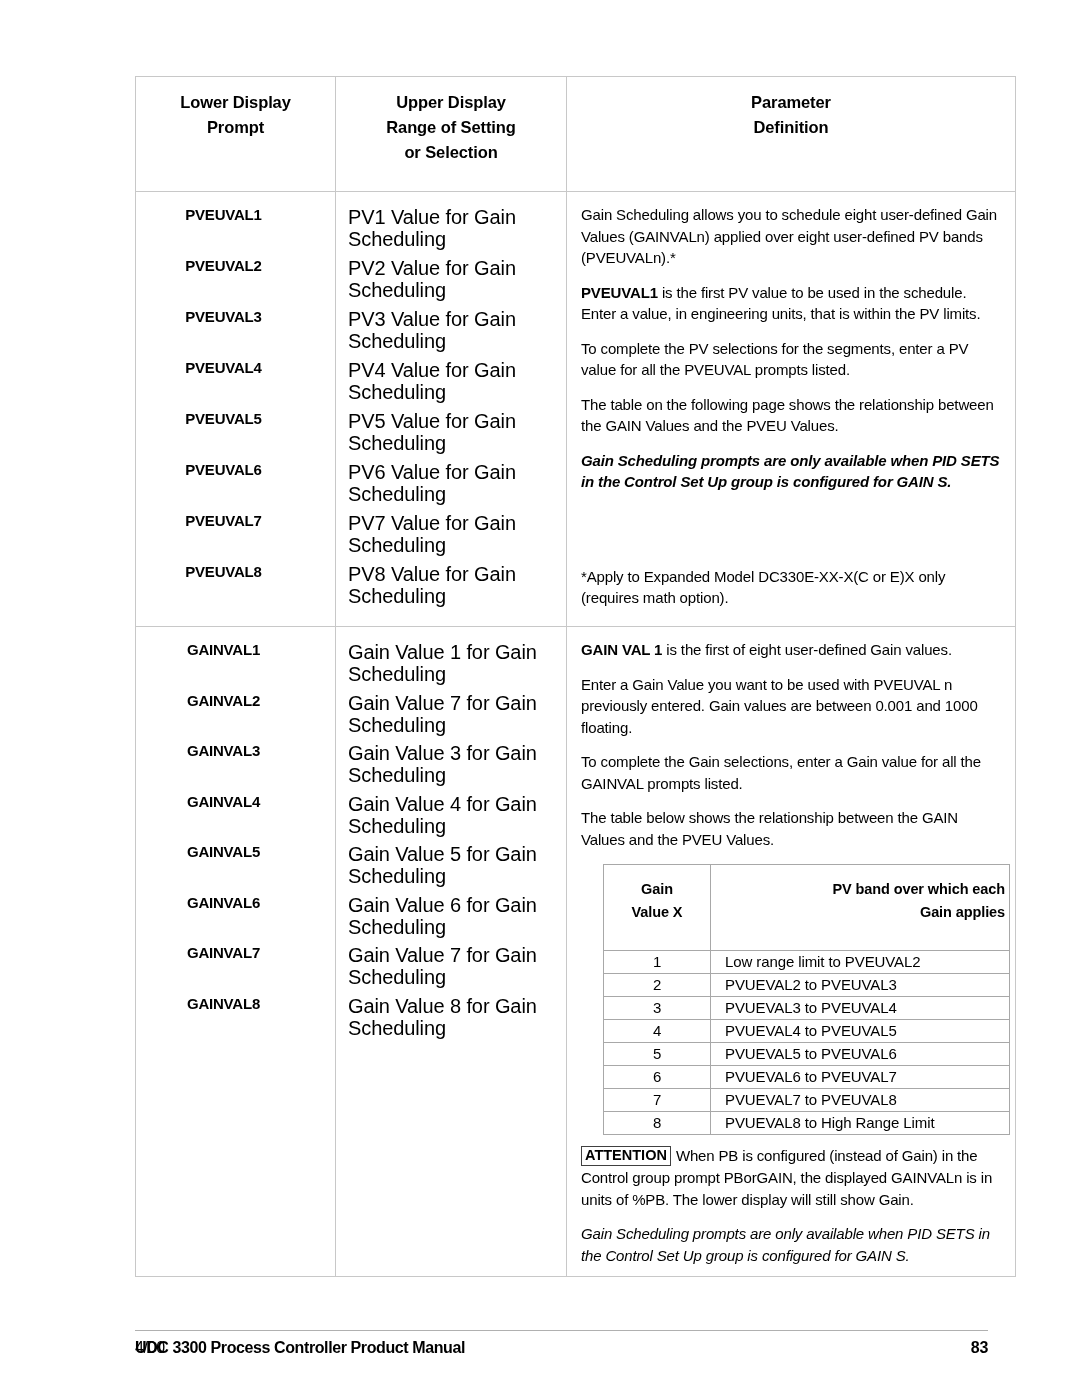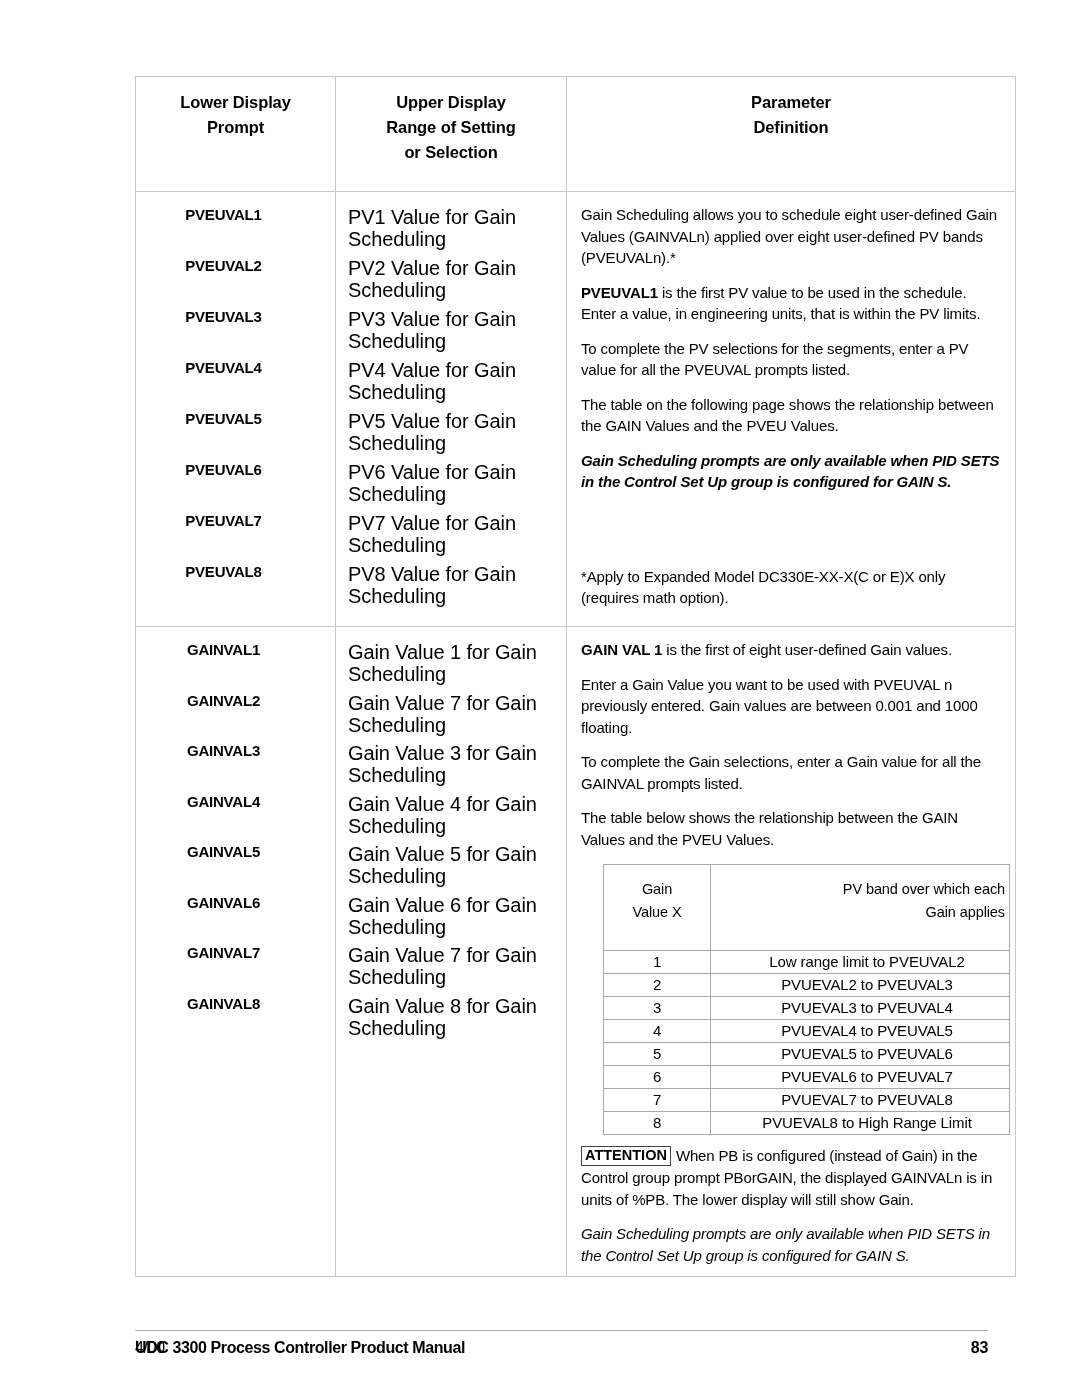--- a/index.html
+++ b/index.html
@@ -103,37 +103,37 @@
     margin: 14px 0 10px 22px;
     font-size: 15px;
   }
   .inner-table td, .inner-table th {
     border: 1px solid #a8a8a8;
     padding: 0;
   }
   .ih-gain  { width: 98px; }
   .ih-band  { width: 290px; }
   .inner-table thead th {
-    font-weight: normal;
+    font-weight: bold;
     font-size: 14.5px;
     line-height: 23px;
     padding: 5px 0 5px 0;
     letter-spacing: -0.1px;
     vertical-align: top;
   }
   .inner-table thead th.ih-gain { text-align: center; }
   .inner-table thead th.ih-band { text-align: right; padding-left: 14px; }
   .inner-table tbody td {
     font-size: 15px;
     line-height: 20px;
     padding: 1px 0 1px 0;
     letter-spacing: -0.1px;
   }
   .inner-table tbody td.c-num  { text-align: center; }
-  .inner-table tbody td.c-band { text-align: center; padding-left: 14px; }
+  .inner-table tbody td.c-band { text-align: left; padding-left: 14px; }
 
   
   .attention-block {
     margin: 0 0 13px 0;
     font-size: 15px;
     line-height: 21.5px;
   }
   .attention-tag {
     display: inline-block;
     border: 1px solid #404040;

